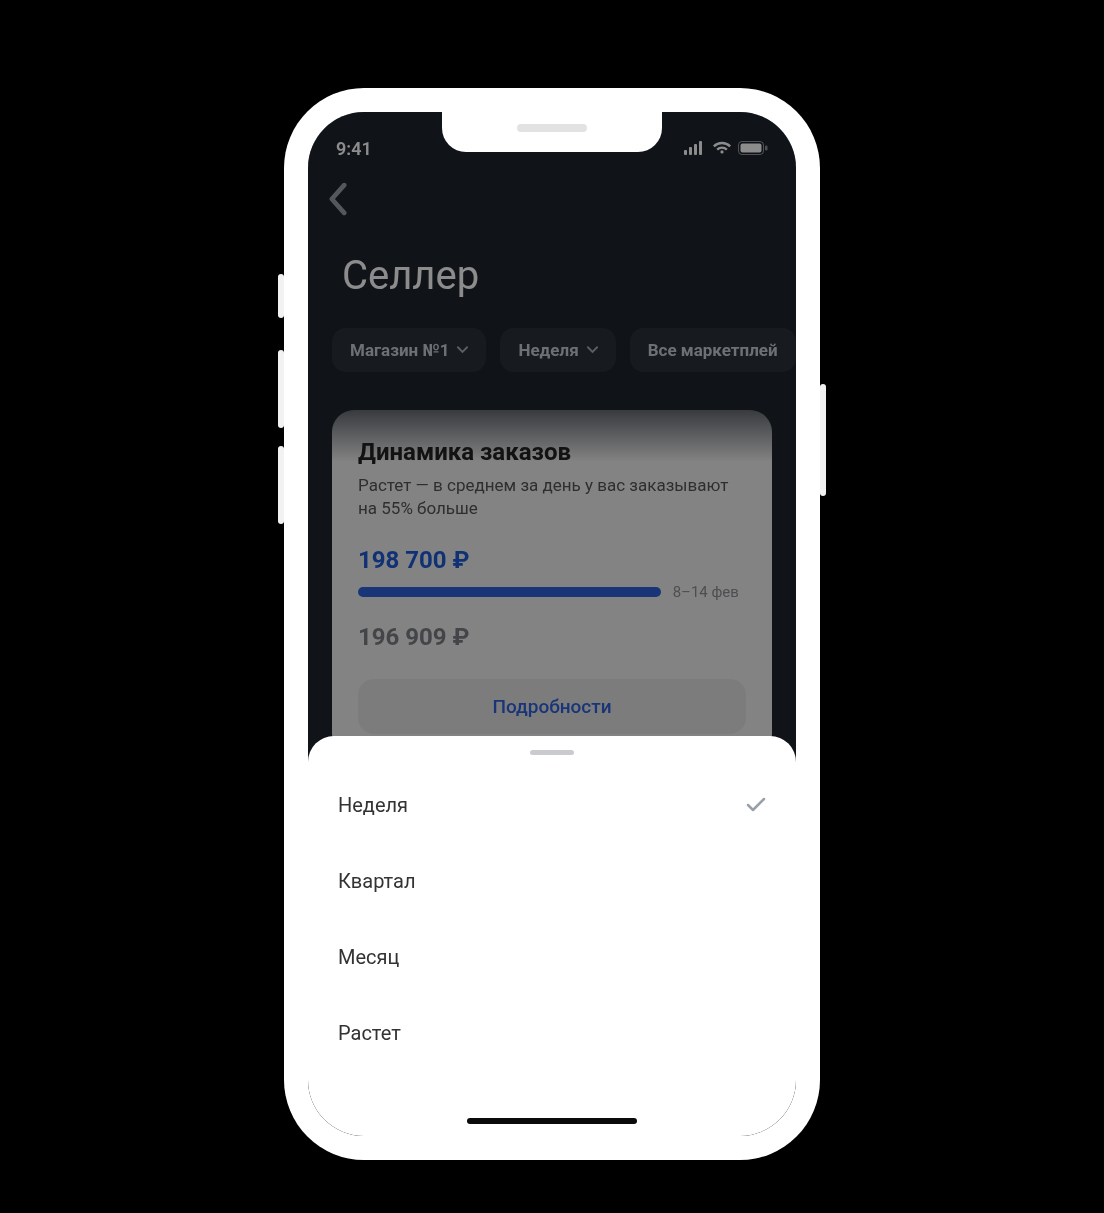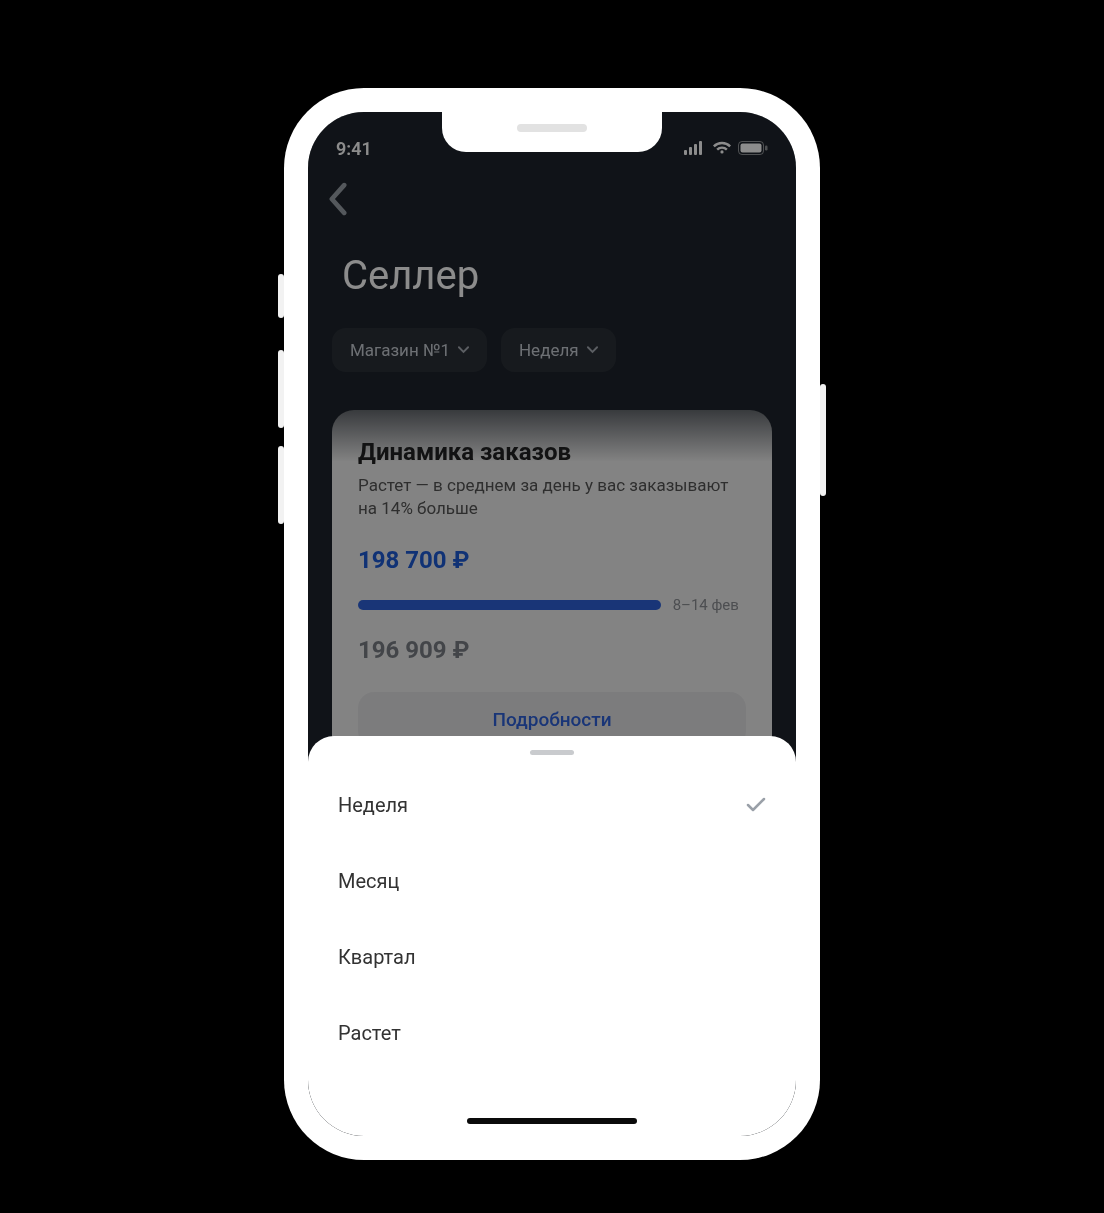--- a/index.html
+++ b/index.html
@@ -94,21 +94,21 @@
     display:flex; gap:14px;
     z-index:40;
     overflow:hidden;
     padding-right:0;
   }
   .chip {
     flex:0 0 auto;
     display:flex; align-items:center; gap:8px;
     background: rgba(255,255,255,0.06);
     color:#c7ccd3;
-    font-size:17px; font-weight:400;
+    font-size:17px; font-weight:700;
     padding:12px 18px;
     border-radius: 14px;
     white-space:nowrap;
   }
   .chip-caret svg { width:11px; height:8px; display:block; opacity:0.8;}
 
   
   .card {
     position:absolute; top:298px; left:24px; right:24px;
     background:#efefef;
@@ -124,21 +124,21 @@
     font-size:17px; line-height:1.35; color:#555;
   }
   .metric { margin-top:26px; }
   .metric + .metric { margin-top:22px; }
   .metric-val-primary {
     color:#1e5bd6; font-size:24px; font-weight:700;
   }
   .metric-val-secondary {
     color:#7a7f86; font-size:24px; font-weight:700;
   }
-  .bar-row { display:flex; align-items:center; gap:12px; margin-top:22px;}
+  .bar-row { display:flex; align-items:center; gap:12px; margin-top:9px;}
   .bar-track {
     height:10px; border-radius:5px;
   }
   .bar-primary   { background:#2f62d9; width:78%; }
   .bar-secondary { background:#8c8f94; width:53%; }
   .bar-label { color:#8c8f94; font-size:15px; white-space:nowrap;}
   .details-btn {
     margin-top:28px;
     width:100%;
     text-align:center;
@@ -259,25 +259,28 @@
               </span>
           </div>
           <div class="chip">
             <span>Неделя</span>
             <span class="chip-caret">
                 <svg viewBox="0 0 12 8">
                   <path d="M1 1l5 5 5-5" stroke="#c7ccd3" stroke-width="2" fill="none" stroke-linecap="round"></path>
                 </svg>
               </span>
           </div>
+          <div class="chip">
+            <span>Все маркетплей</span>
+          </div>
         </div>
 
         <div class="card">
           <h2>Динамика заказов</h2>
-          <div class="subtitle">Растет — в среднем за день у вас заказывают на 14% больше</div>
+          <div class="subtitle">Растет — в среднем за день у вас заказывают на 55% больше</div>
 
           <div class="metric">
             <div class="metric-val-primary">198 700 ₽</div>
             <div class="bar-row">
               <div class="bar-track bar-primary"></div>
               <span class="bar-label">8–14 фев</span>
             </div>
           </div>
 
           <div class="metric">
@@ -299,24 +302,24 @@
         <div class="sheet-list">
           <div class="sheet-item">
             <span>Неделя</span>
             <span class="check">
                 <svg viewBox="0 0 20 16">
                   <path d="M2 8l5 5L18 2" stroke="currentColor" stroke-width="2.5" fill="none" stroke-linecap="round" stroke-linejoin="round"></path>
                 </svg>
               </span>
           </div>
           <div class="sheet-item">
+            <span>Квартал</span>
+          </div>
+          <div class="sheet-item">
             <span>Месяц</span>
-          </div>
-          <div class="sheet-item">
-            <span>Квартал</span>
           </div>
           <div class="sheet-item">
             <span>Растет</span>
           </div>
         </div>
       </div>
 
       <div class="home-indicator"></div>
 
       <div class="notch">

